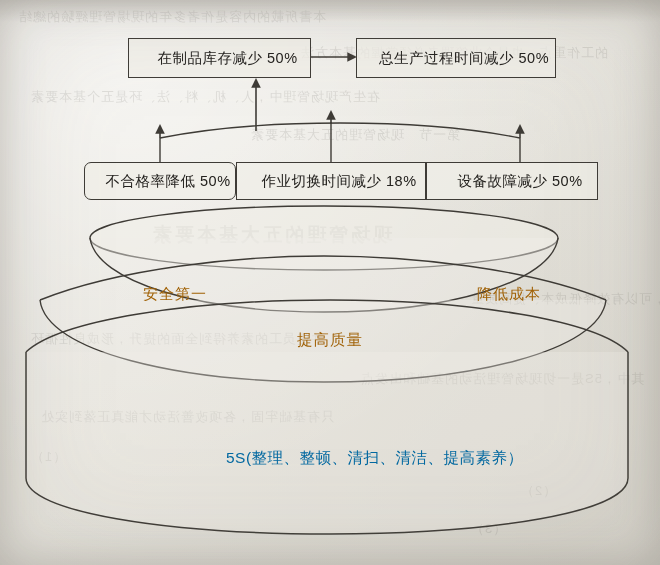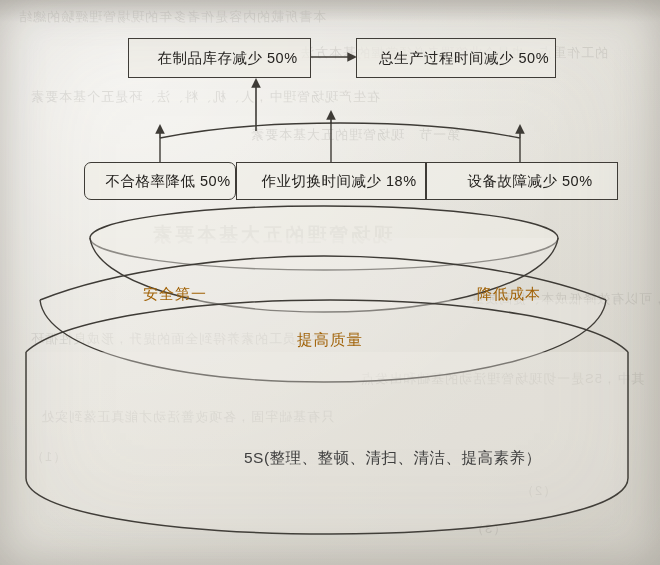--- a/index.html
+++ b/index.html
@@ -78,25 +78,24 @@
     color: #a16207;
     font-size: 15px;
     letter-spacing: 1px;
     white-space: nowrap;
   }
   .cone-label.big {
     font-size: 15.5px;
   }
   #base-label {
     position: absolute;
-    color: #404040;
+    color: #0369a1;
     font-size: 15.5px;
     letter-spacing: 0.5px;
     white-space: nowrap;
-    margin-left: 18px;
   }
   
   #vignette {
     position: absolute;
     inset: 0;
     pointer-events: none;
     box-shadow: inset 0 0 42px rgba(120,115,105,0.35),
                 inset 0 0 120px rgba(140,135,125,0.18);
   }
   #top-band {
@@ -165,21 +164,21 @@
         <path d="M 26 352 L 26 478 C 26 512, 166 534, 330 534 C 494 534, 628 512, 628 478 L 628 352" fill="rgba(240,238,232,0.35)" stroke="#3e3b36" stroke-width="1.5"></path>
         <path d="M 26 352 C 60 320, 190 300, 330 300 C 470 300, 596 320, 628 352" fill="none" stroke="#3e3b36" stroke-width="1.5"></path>
       </g>
     </svg>
 
     <div class="node" style="left:128px; top:38px; width:183px; height:40px;">在制品库存减少 50%</div>
     <div class="node" style="left:356px; top:38px; width:200px; height:40px;">总生产过程时间减少 50%</div>
 
     <div class="node" style="left:84px; top:162px; width:152px; height:38px;border-radius:7px;">不合格率降低 50%</div>
     <div class="node" style="left:236px; top:162px; width:190px; height:38px;">作业切换时间减少 18%</div>
-    <div class="node" style="left:426px; top:162px; width:192px; height:38px;">设备故障减少 50%</div>
+    <div class="node" style="left:426px; top:162px; width:172px; height:38px;">设备故障减少 50%</div>
 
     <div class="cone-label" style="left:143px; top:285px;">安全第一</div>
     <div class="cone-label" style="left:477px; top:285px;">降低成本</div>
     <div class="cone-label big" style="left:297px; top:330px;">提高质量</div>
 
     <div id="base-label" style="left:226px; top:448px;">5S(整理、整顿、清扫、清洁、提高素养）</div>
   </div>
 
   <div id="top-band"></div>
   <div id="vignette"></div>

